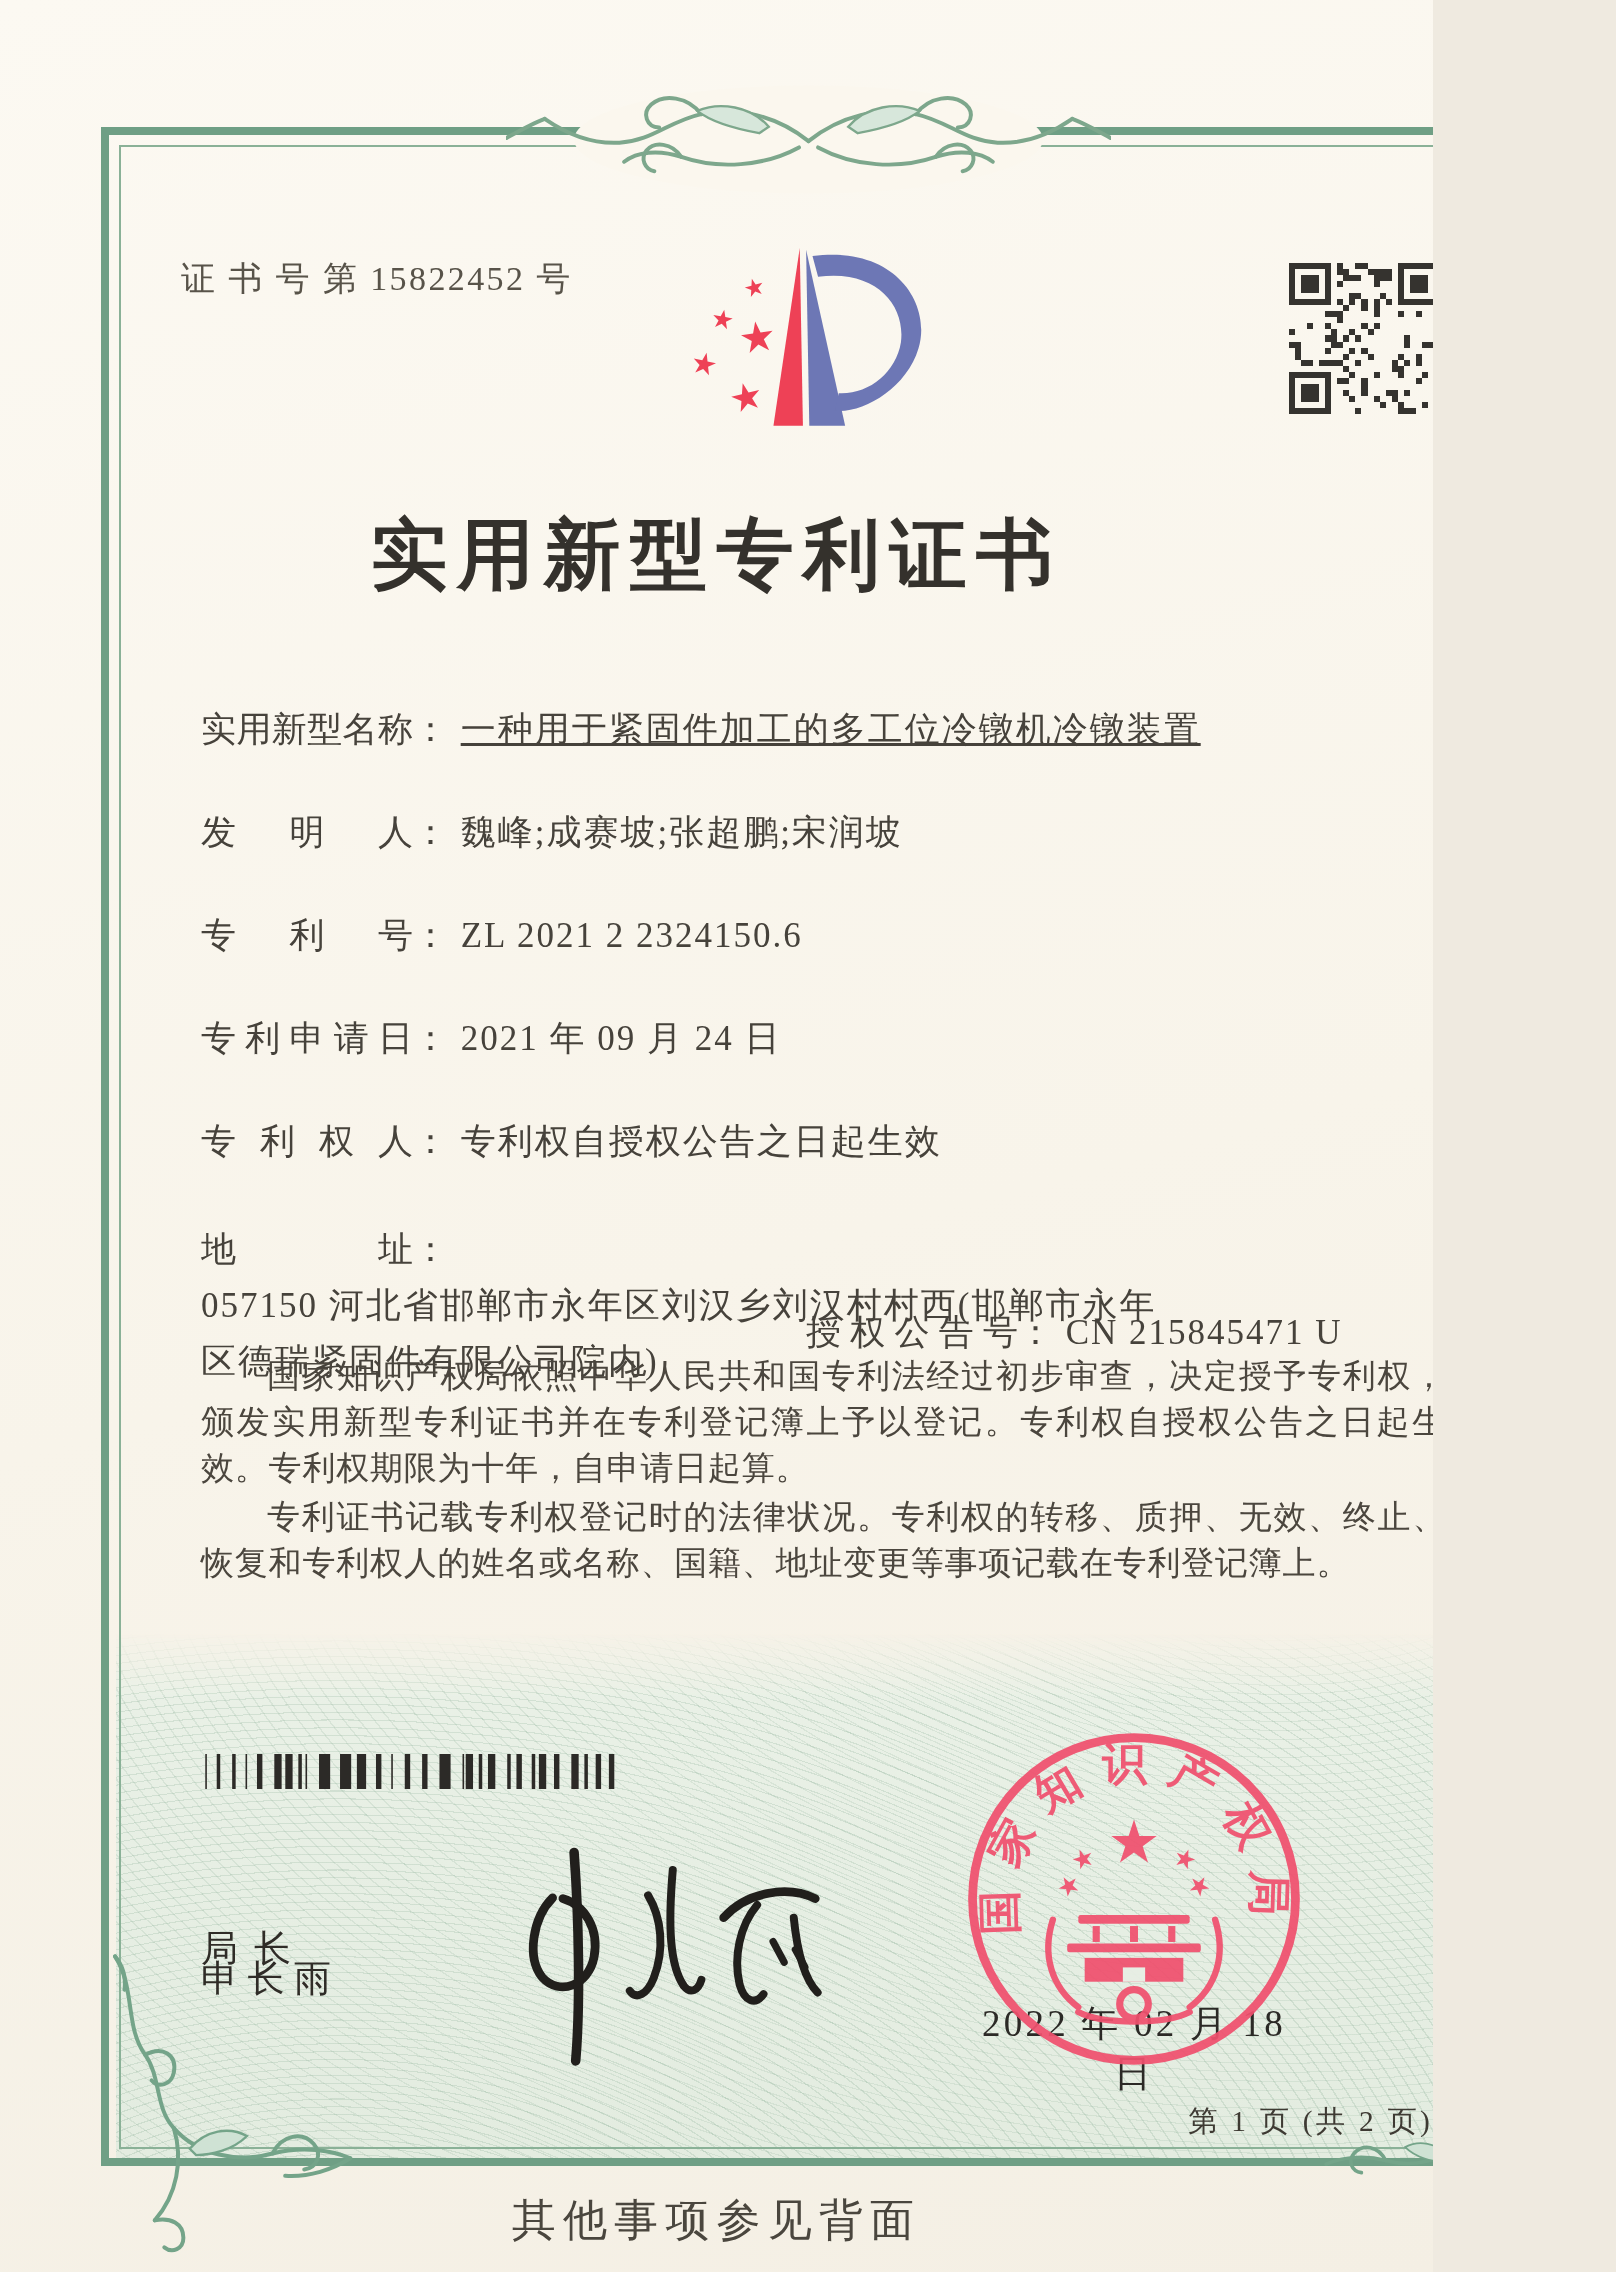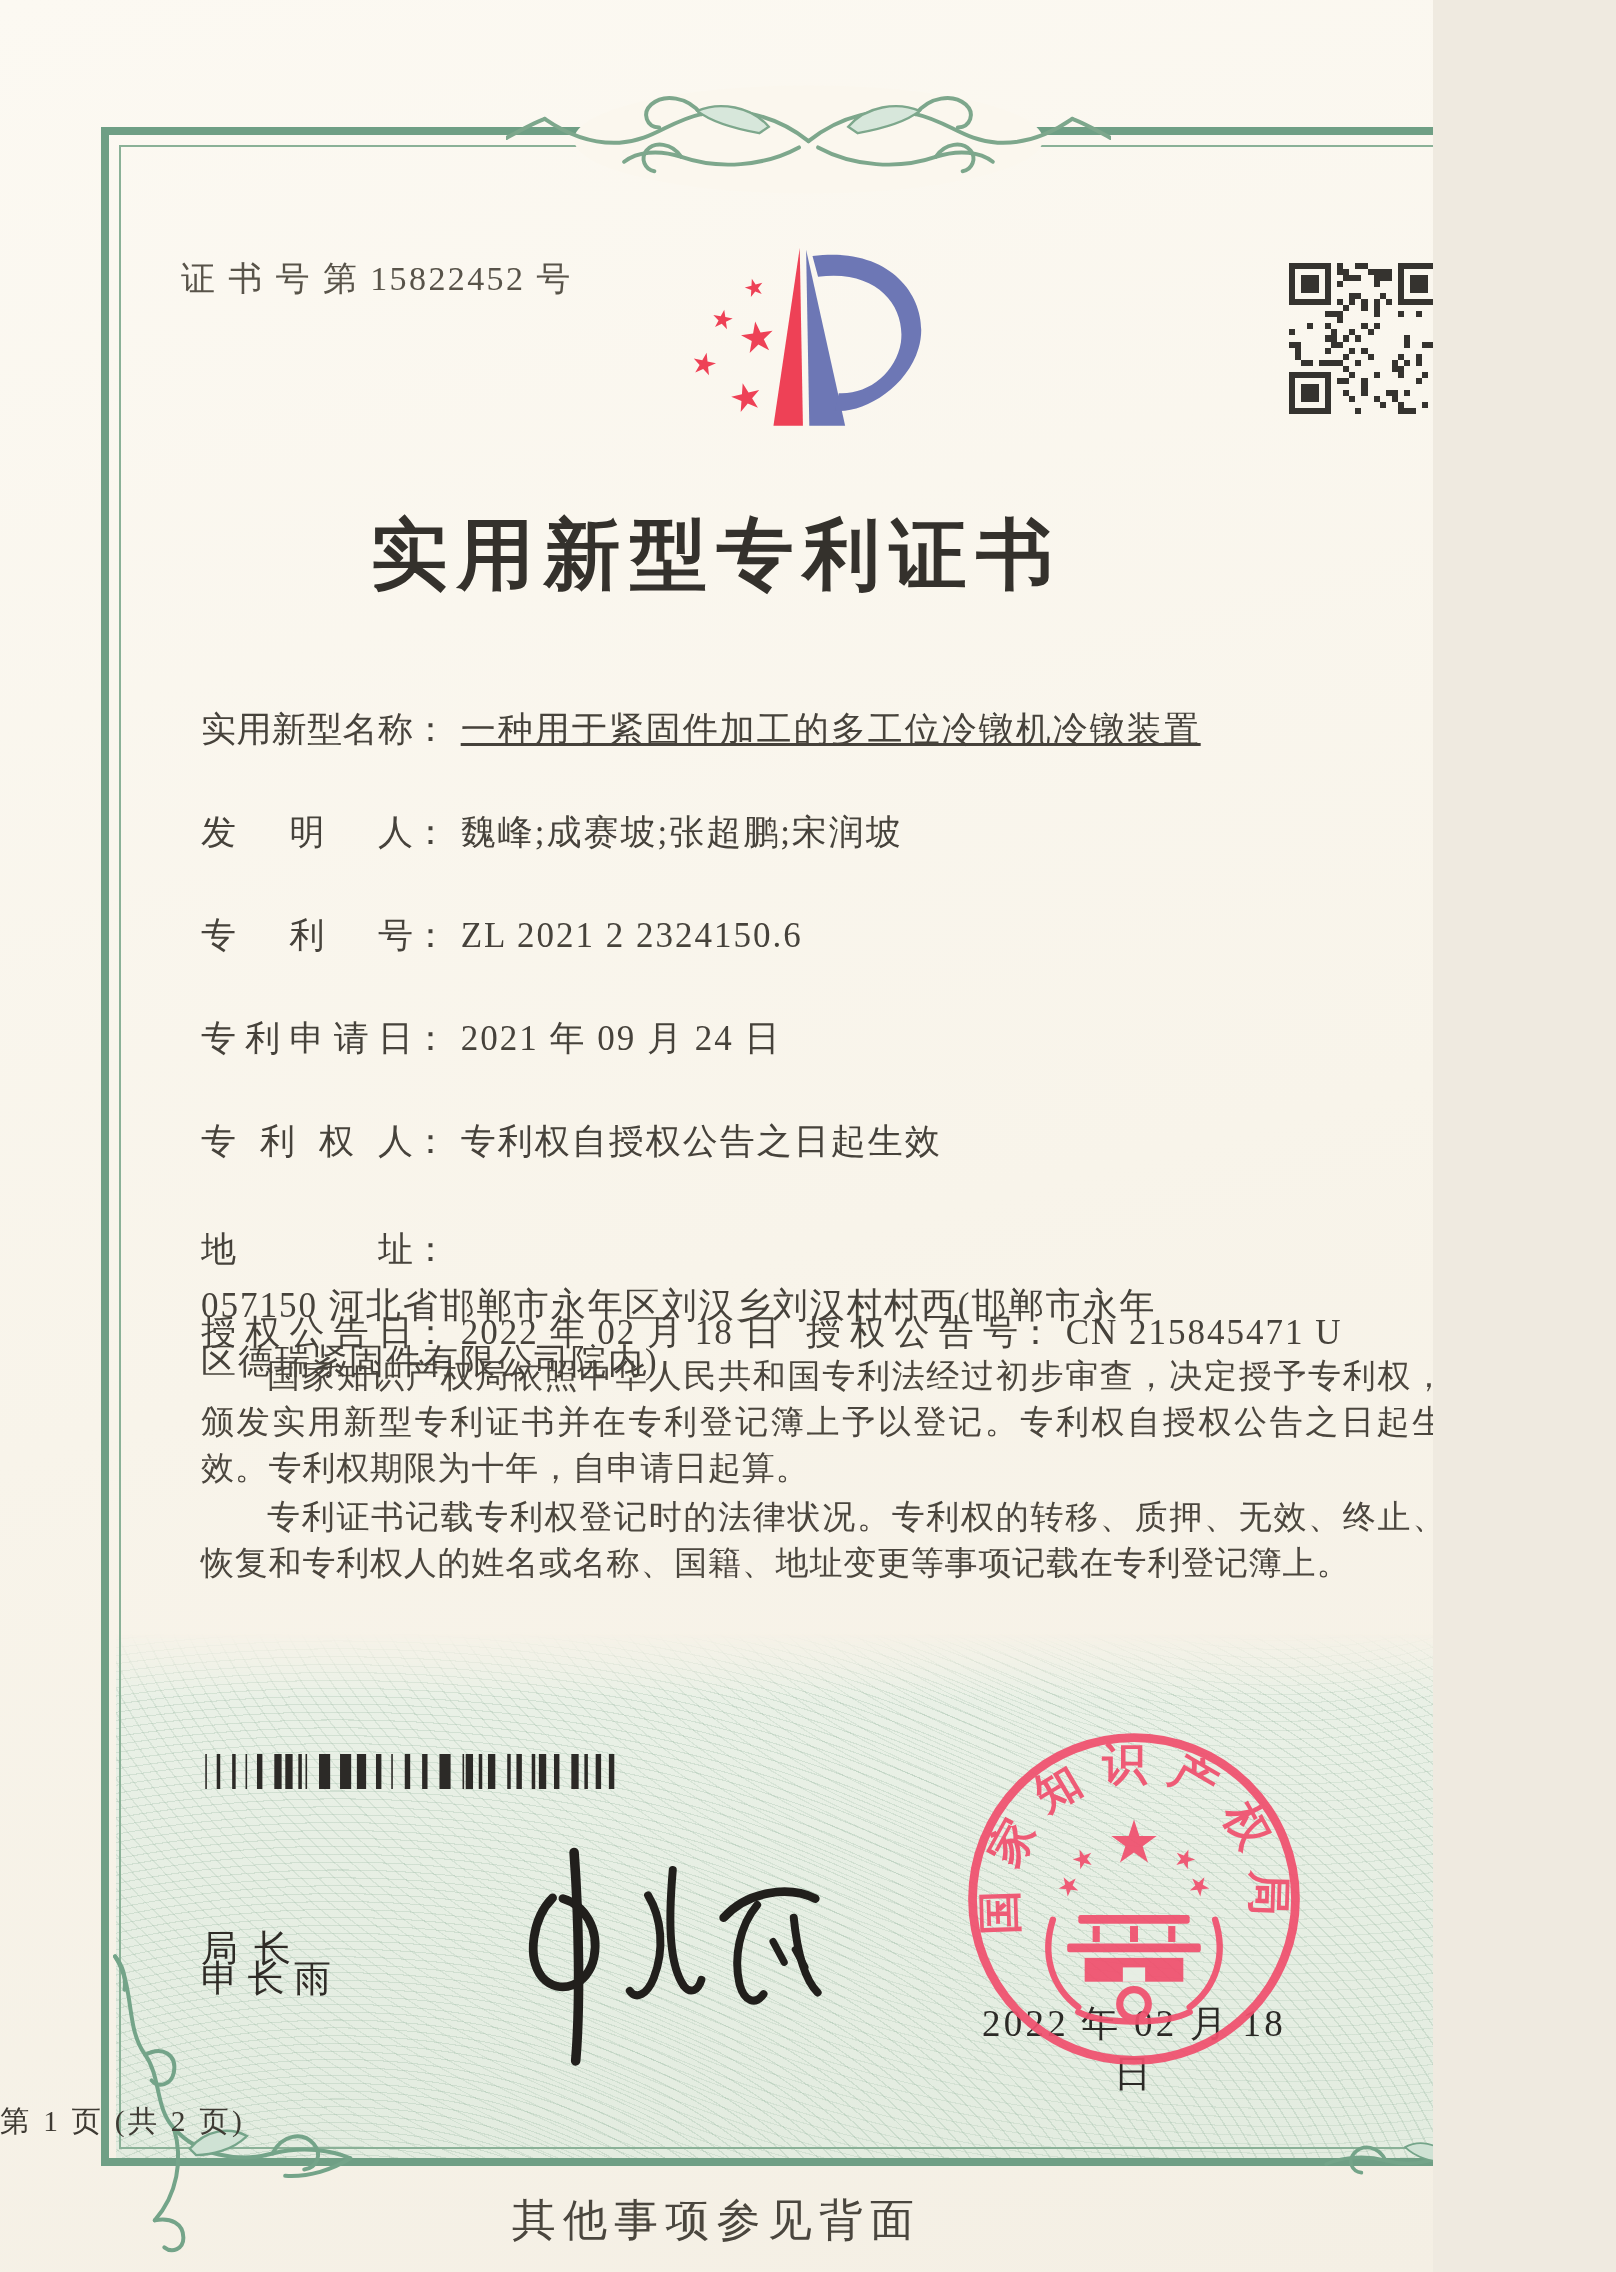--- a/index.html
+++ b/index.html
@@ -39,21 +39,21 @@
   .paras{left:201px;top:1353px;width:1245px;font-size:33px;line-height:46px;
     color:#4b463e;text-align:justify;letter-spacing:0.8px;z-index:4;}
   .paras p{margin:0 0 3.2px 0;text-indent:2em;}
   .barcode{left:205px;top:1754px;z-index:4;}
   .signer-role{left:201px;top:1884px;font-size:37px;letter-spacing:16px;color:#2f2c27;z-index:4;margin-top:40px;}
   .signer-name{left:201px;top:1954px;font-size:37px;letter-spacing:9.5px;color:#2f2c27;z-index:4;}
   .signature{left:477px;top:1822px;z-index:6;}
   .seal{left:959px;top:1724px;z-index:5;opacity:.93;}
   .seal-date{left:959px;top:1999px;width:350px;text-align:center;font-size:37px;
     letter-spacing:3.2px;color:#2b2926;z-index:4;}
-  .page-num{left:0;right:0;top:2102px;text-align:left;font-size:29.4px;letter-spacing:3.2px;color:#3e3a33;z-index:4;}
+  .page-num{left:0;right:0;top:2102px;text-align:right;font-size:29.4px;letter-spacing:3.2px;color:#3e3a33;z-index:4;}
   .back-note{left:0;right:0;top:2191px;text-align:center;font-size:44px;letter-spacing:7.2px;color:#4a463e;z-index:4;}
   .ornament{z-index:3;}
   .qr{left:1289px;top:263px;z-index:4;}
   .logo{left:681px;top:229px;z-index:4;}
 </style>
 </head>
 <body>
 
 <div id="paper">
 
@@ -339,23 +339,20 @@
   </div>
   <div class="abs field-row" style="top:1011px;">
     <span class="flabel">专利申请日</span><span class="fcolon">：</span><span class="fvalue">2021 年 09 月 24 日</span>
   </div>
   <div class="abs field-row" style="top:1114px;">
     <span class="flabel">专利权人</span><span class="fcolon">：</span><span class="fvalue">专利权自授权公告之日起生效</span>
   </div>
   <div class="abs field-row row-address" style="top:1211px;">
     <span class="flabel">地址</span><span class="fcolon">：</span><span class="fvalue">057150 河北省邯郸市永年区刘汉乡刘汉村村西(邯郸市永年区德瑞紧固件有限公司院内)</span>
   </div>
-  <div class="abs field-row" style="top:1305px;">
-    <span class="flabel">授权公告日</span><span class="fcolon">：</span><span class="fvalue">2022 年 02 月 18 日</span>
-  </div>
   <div class="abs field-row" style="top:1305px;left:806px;">
     <span class="flabel">授权公告号</span><span class="fcolon">：</span><span class="fvalue">CN 215845471 U</span>
   </div>
 
   <div class="abs paras">
     <p>国家知识产权局依照中华人民共和国专利法经过初步审查，决定授予专利权，颁发实用新型专利证书并在专利登记簿上予以登记。专利权自授权公告之日起生效。专利权期限为十年，自申请日起算。</p>
     <p>专利证书记载专利权登记时的法律状况。专利权的转移、质押、无效、终止、恢复和专利权人的姓名或名称、国籍、地址变更等事项记载在专利登记簿上。</p>
   </div>
 
   <svg id="barcode-svg" class="abs barcode" width="411" height="35" viewBox="0 0 516 44">

